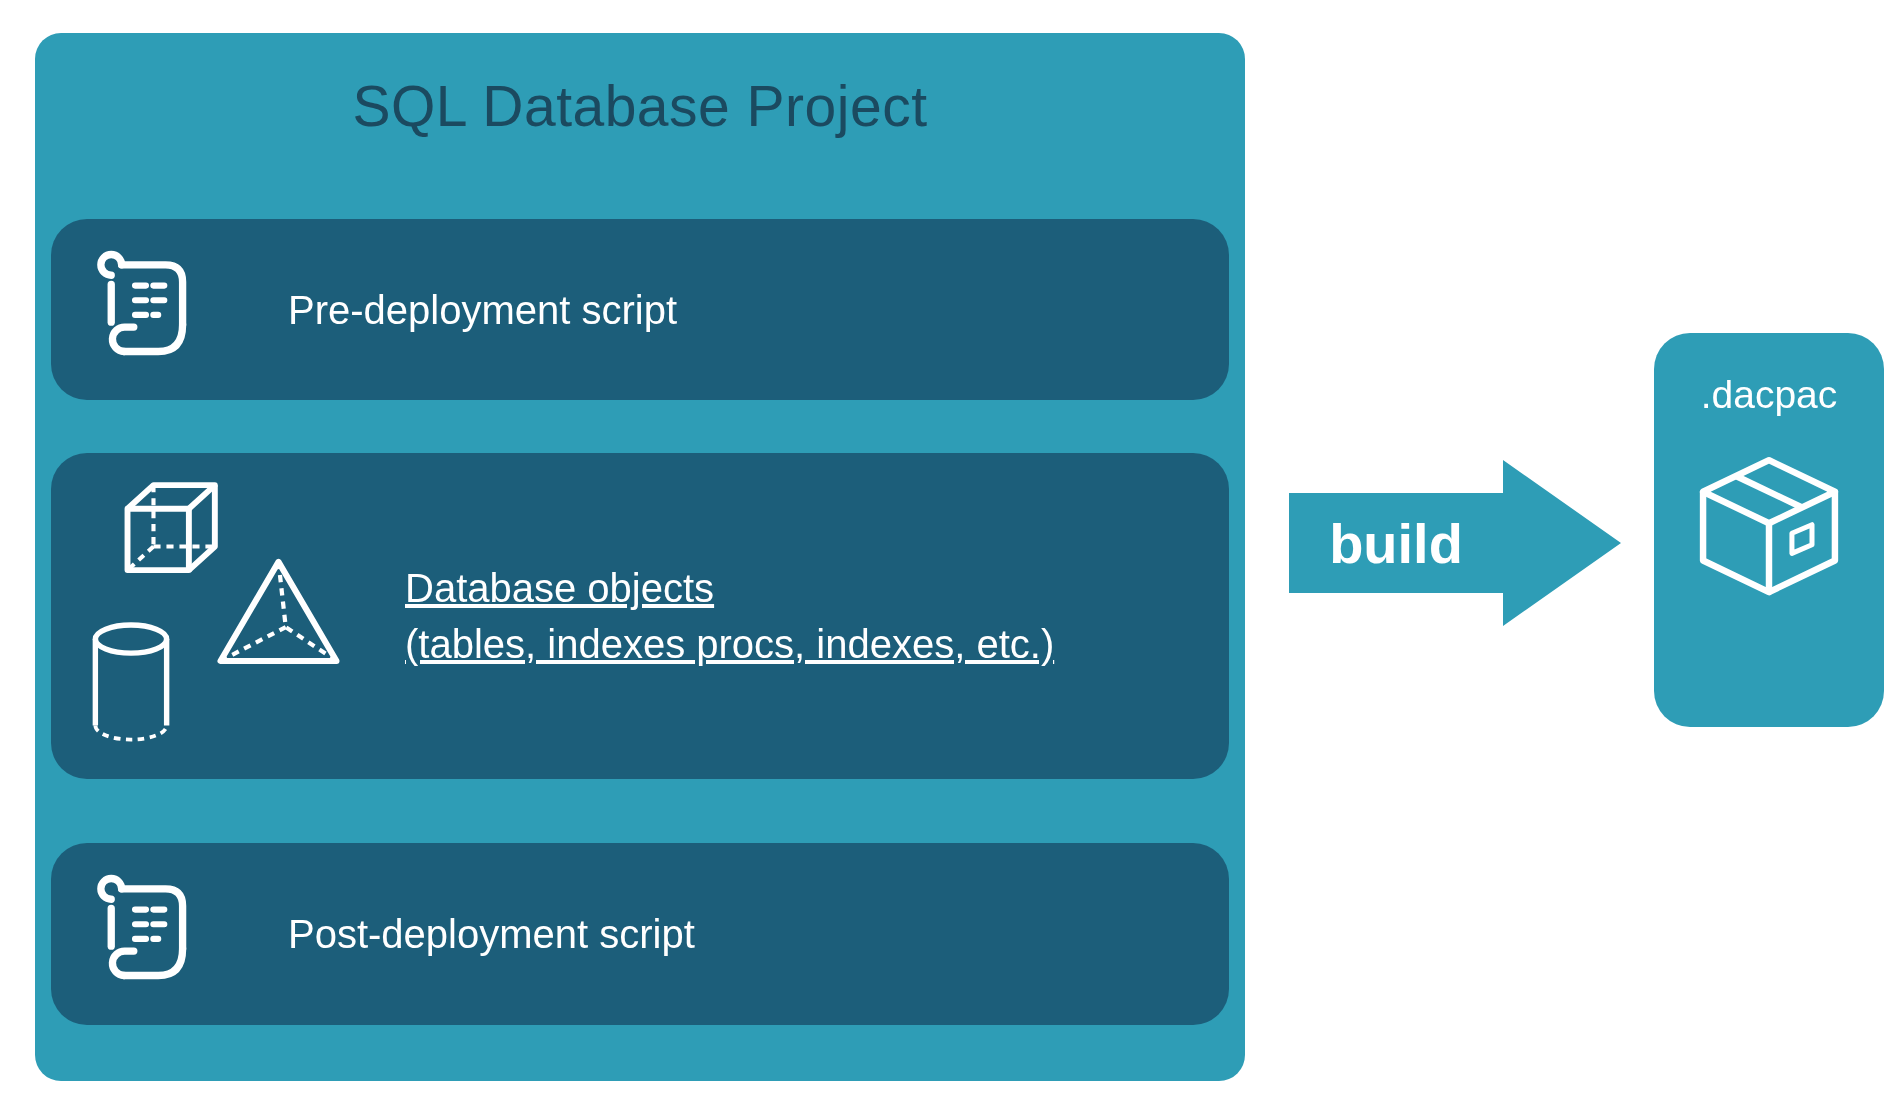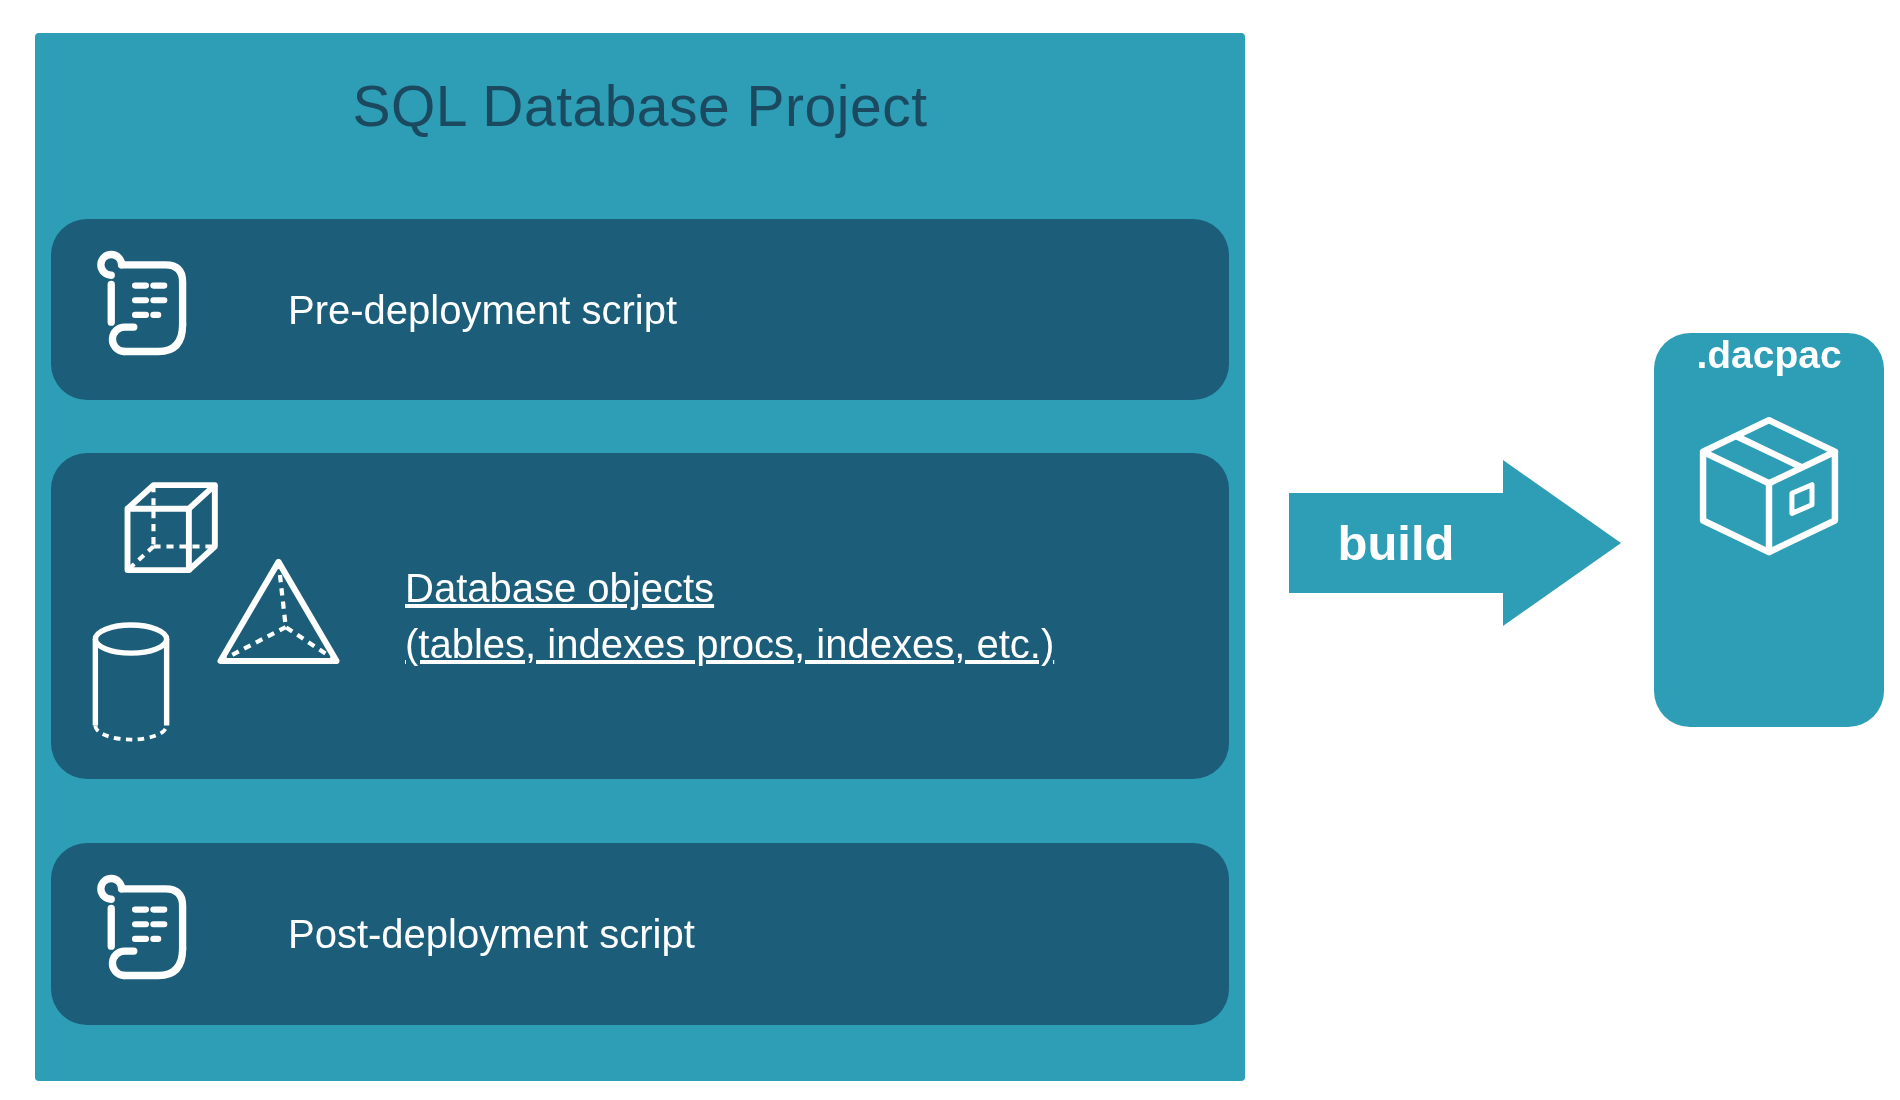--- a/index.html
+++ b/index.html
@@ -3,21 +3,21 @@
 <meta charset="utf-8">
 <style>
   * { margin:0; padding:0; box-sizing:border-box; }
   html,body { background:#ffffff; font-family:"Liberation Sans", sans-serif; }
   .canvas {
     position:relative; width:1900px; height:1100px;
     background:var(--canvas,#ffffff); overflow:hidden;
   }
   .project {
     position:absolute; left:35px; top:33px; width:1210px; height:1048px;
-    background:var(--container,#2E9DB6); border-radius:4px;
+    background:var(--container,#2E9DB6); border-radius:26px;
   }
   .project-title {
     position:absolute; top:40px; left:0; width:100%;
     text-align:center; font-size:57px; font-weight:400;
     color:var(--title-text,#1B4A60); letter-spacing:0.5px;
   }
   .row {
     position:absolute; left:16px; width:1178px;
     background:var(--item,#1C5E7A); border-radius:36px;
   }
@@ -37,28 +37,28 @@
   .icon-pyramid  { left:155px; top:100px; width:145px; height:118px; }
   .icon-cylinder { left:26px;  top:162px; width:108px; height:140px; }
   svg { display:block; width:100%; height:100%; }
 
   .build-arrow {
     position:absolute; left:1289px; top:460px; width:332px; height:166px;
   }
   .build-label {
     position:absolute; left:0; top:33px; width:214px; height:100px;
     display:flex; align-items:center; justify-content:center;
-    color:var(--light-text,#ffffff); font-weight:700; font-size:49px;
+    color:var(--light-text,#ffffff); font-weight:700; font-size:56px;
   }
   .artifact {
     position:absolute; left:1654px; top:333px; width:230px; height:394px;
     background:var(--container,#2E9DB6); border-radius:36px; text-align:center;
   }
   .artifact-label {
-    font-size:39px; font-weight:700;
+    margin-top:40px; font-size:39px; font-weight:400;
     color:var(--light-text,#ffffff);
   }
   .icon-package {
     display:inline-block; width:172px; height:172px; margin-top:26px;
   }
 </style>
 </head>
 <body>
 
 <div class="canvas">

